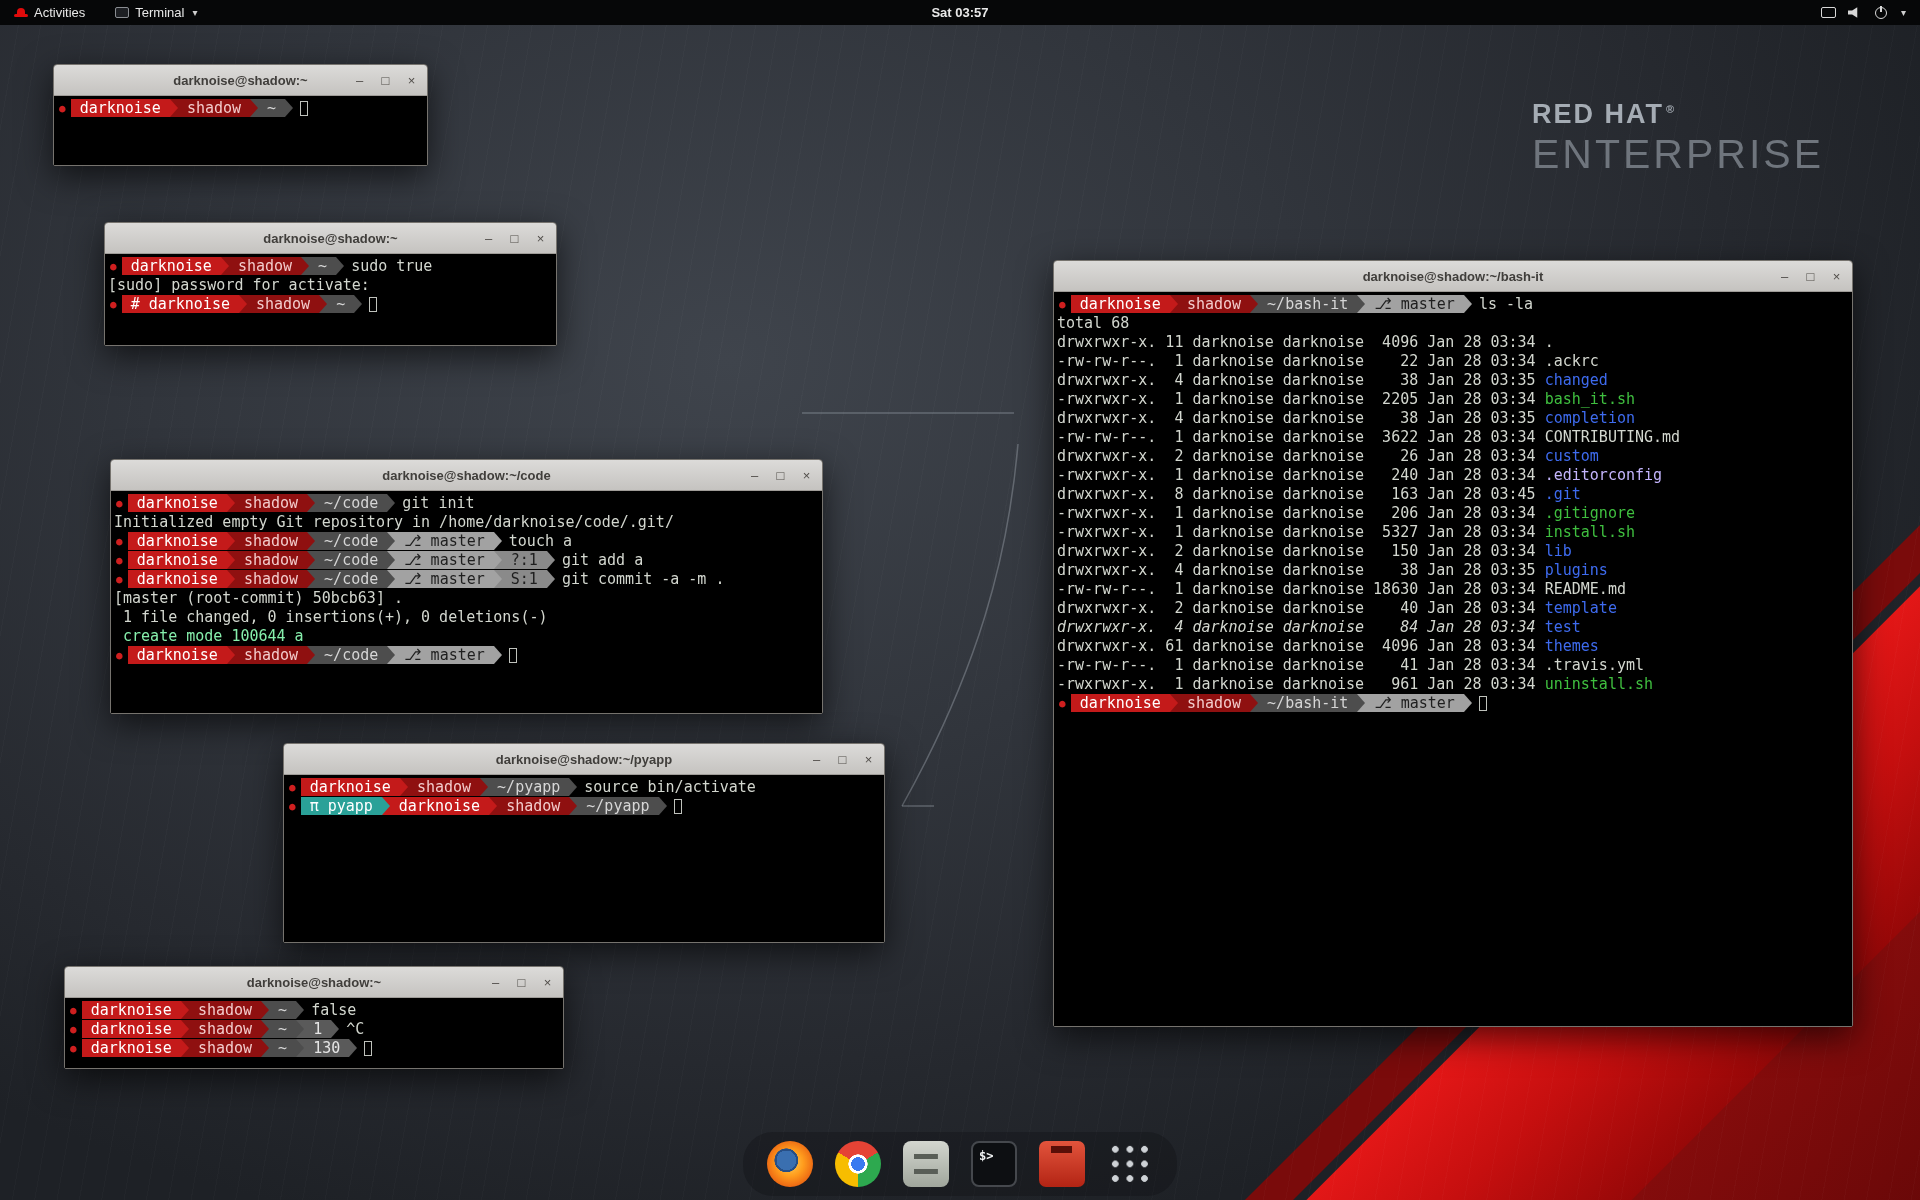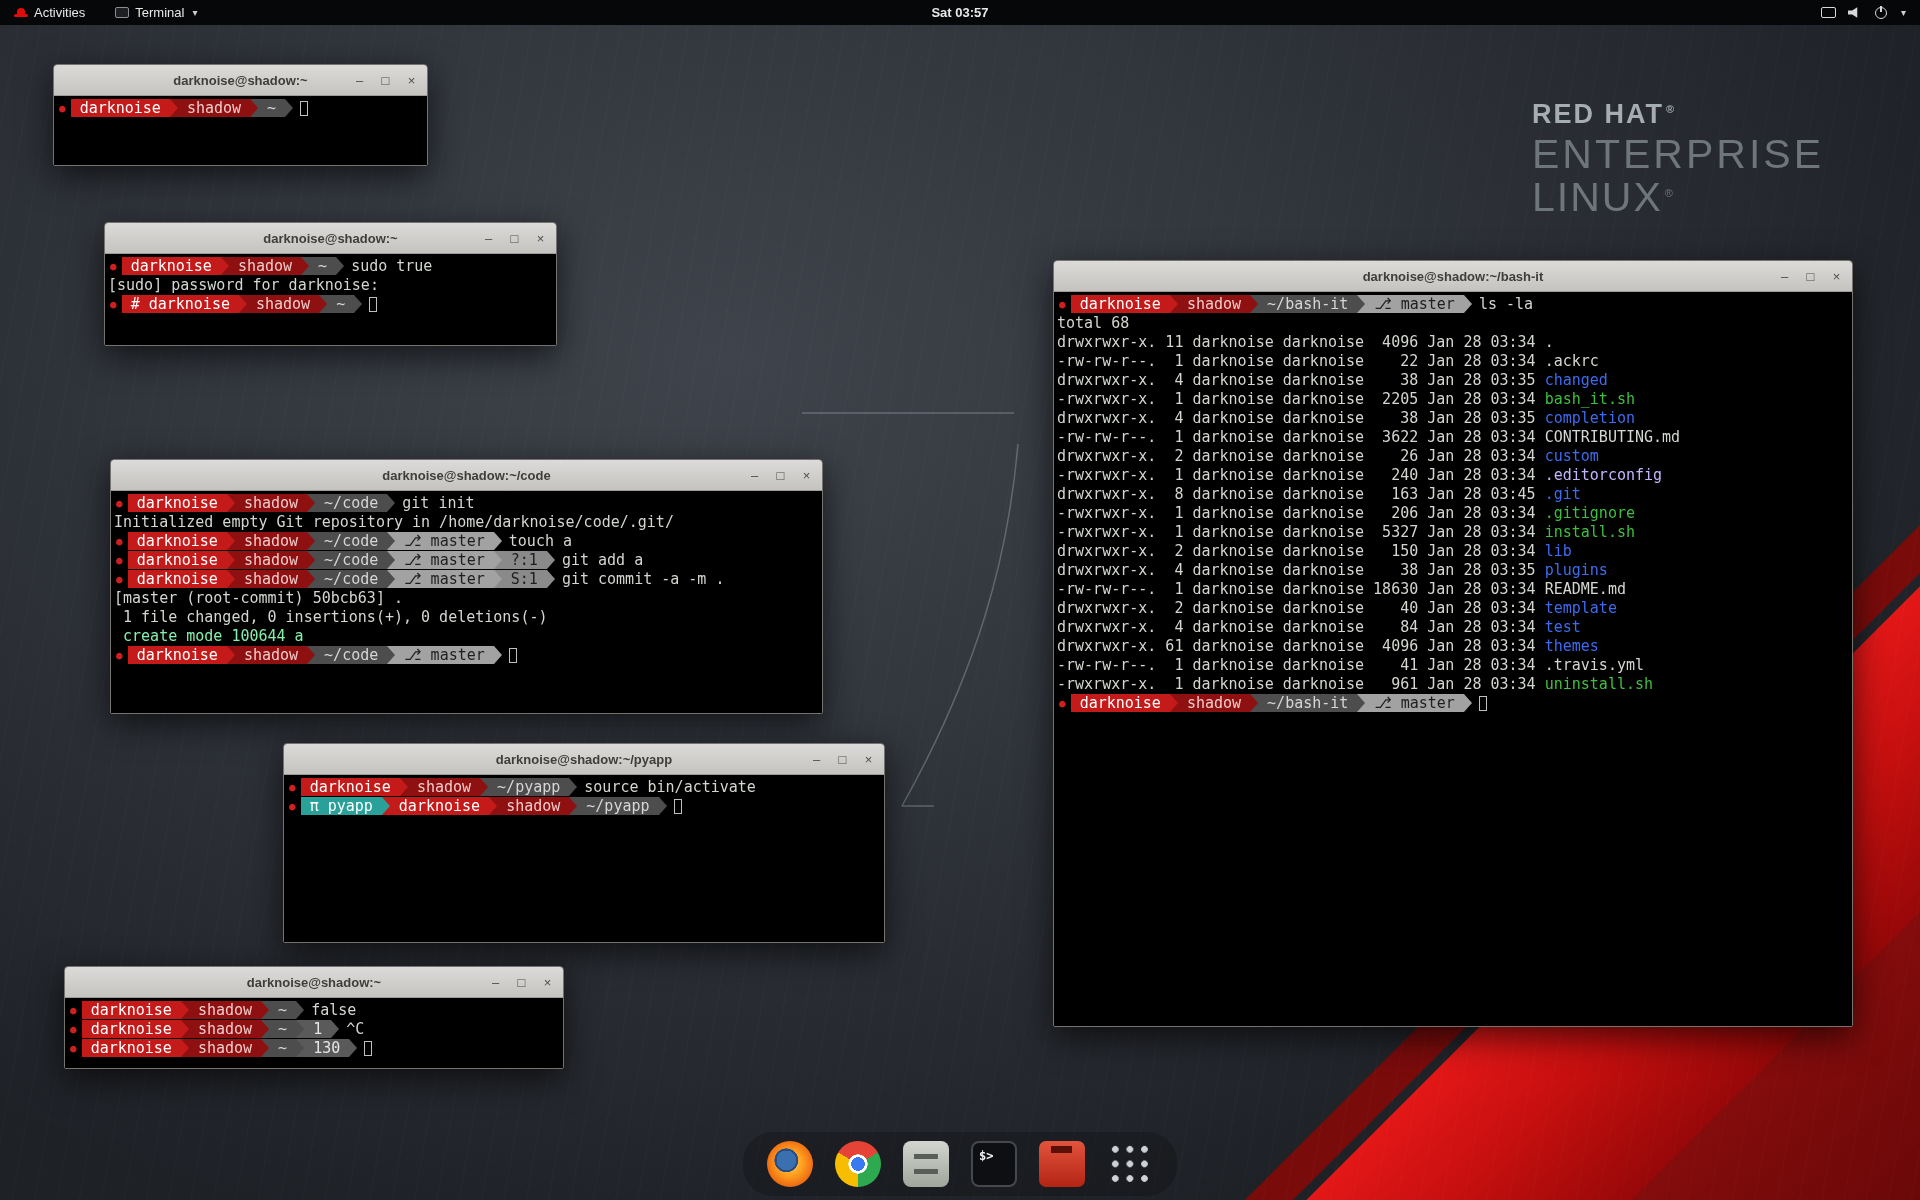--- a/index.html
+++ b/index.html
@@ -100,21 +100,20 @@
 </div>
 <div class="texture"></div>
 <svg class="arc-decor" width="270" height="420" viewBox="0 0 270 420" fill="none">
   <path d="M 2 5 L 214 5" stroke="#9aa0a8" stroke-opacity="0.45" stroke-width="1.5"></path>
   <path d="M 218 36 C 208 150 178 262 102 398" stroke="#9aa0a8" stroke-opacity="0.45" stroke-width="1.5"></path>
   <path d="M 102 398 L 134 398" stroke="#9aa0a8" stroke-opacity="0.45" stroke-width="1.5"></path>
 </svg>
 <div class="brand">
   <div class="brand-l1"><span>RED HAT</span><span class="reg">®</span></div>
   <div class="brand-l2">ENTERPRISE</div>
-  <div class="brand-l3"><span>LINUX</span><span class="reg">®</span></div>
 </div>
 
 <div class="topbar">
   <div class="tb-left">
     <div class="tb-item">
       <span class="redhat-icon"></span>
       <span>Activities</span>
     </div>
     <div class="tb-item">
       <span class="termapp-icon"></span>
@@ -149,21 +148,21 @@
   <div class="titlebar">
     <span class="wtitle">darknoise@shadow:~</span>
     <span class="wbtns">
       <span class="wbtn">–</span>
       <span class="wbtn">□</span>
       <span class="wbtn">×</span>
     </span>
   </div>
   <div class="term-body">
       <div class="tline"><span class="seg seg-picon" style="color: rgb(207, 31, 31);">●</span><span class="seg seg-user colored" style="color: rgb(255, 255, 255); background: rgb(196, 26, 26);">darknoise</span><span class="parrow" style="border-left-color: rgb(196, 26, 26); border-top-color: rgb(143, 16, 16); border-bottom-color: rgb(143, 16, 16);"></span><span class="seg seg-host colored" style="color: rgb(243, 204, 204); background: rgb(143, 16, 16);">shadow</span><span class="parrow" style="border-left-color: rgb(143, 16, 16); border-top-color: rgb(77, 77, 77); border-bottom-color: rgb(77, 77, 77);"></span><span class="seg seg-path colored" style="color: rgb(214, 214, 214); background: rgb(77, 77, 77);">~</span><span class="parrow" style="border-left-color: rgb(77, 77, 77);"></span><span class="seg seg-cmd" style="color: rgb(211, 215, 207);">sudo true</span></div>
-      <div class="tline"><span class="seg seg-plain" style="color: rgb(211, 215, 207);">[sudo] password for darknoise: </span></div>
+      <div class="tline"><span class="seg seg-plain" style="color: rgb(211, 215, 207);">[sudo] password for activate: </span></div>
       <div class="tline"><span class="seg seg-picon" style="color: rgb(207, 31, 31);">●</span><span class="seg seg-user colored" style="color: rgb(255, 255, 255); background: rgb(196, 26, 26);"># darknoise</span><span class="parrow" style="border-left-color: rgb(196, 26, 26); border-top-color: rgb(143, 16, 16); border-bottom-color: rgb(143, 16, 16);"></span><span class="seg seg-host colored" style="color: rgb(243, 204, 204); background: rgb(143, 16, 16);">shadow</span><span class="parrow" style="border-left-color: rgb(143, 16, 16); border-top-color: rgb(77, 77, 77); border-bottom-color: rgb(77, 77, 77);"></span><span class="seg seg-path colored" style="color: rgb(214, 214, 214); background: rgb(77, 77, 77);">~</span><span class="parrow" style="border-left-color: rgb(77, 77, 77);"></span><span class="cursor"></span></div>
     </div>
 </div>
 
 <div class="window w3">
   <div class="titlebar">
     <span class="wtitle">darknoise@shadow:~/code</span>
     <span class="wbtns">
       <span class="wbtn">–</span>
       <span class="wbtn">□</span>
@@ -234,21 +233,21 @@
       <div class="tline"><span class="seg seg-plain" style="color: rgb(211, 215, 207);">-rw-rw-r--.  1 darknoise darknoise  3622 Jan 28 03:34 CONTRIBUTING.md</span></div>
       <div class="tline"><span class="seg seg-plain" style="color: rgb(211, 215, 207);">drwxrwxr-x.  2 darknoise darknoise    26 Jan 28 03:34 </span><span class="seg seg-dir" style="color: rgb(62, 107, 239);">custom</span></div>
       <div class="tline"><span class="seg seg-plain" style="color: rgb(211, 215, 207);">-rwxrwxr-x.  1 darknoise darknoise   240 Jan 28 03:34 </span><span class="seg seg-exec" style="color: #c4b5fd;">.editorconfig</span></div>
       <div class="tline"><span class="seg seg-plain" style="color: rgb(211, 215, 207);">drwxrwxr-x.  8 darknoise darknoise   163 Jan 28 03:45 </span><span class="seg seg-dir" style="color: rgb(62, 107, 239);">.git</span></div>
       <div class="tline"><span class="seg seg-plain" style="color: rgb(211, 215, 207);">-rwxrwxr-x.  1 darknoise darknoise   206 Jan 28 03:34 </span><span class="seg seg-exec" style="color: rgb(63, 191, 63);">.gitignore</span></div>
       <div class="tline"><span class="seg seg-plain" style="color: rgb(211, 215, 207);">-rwxrwxr-x.  1 darknoise darknoise  5327 Jan 28 03:34 </span><span class="seg seg-exec" style="color: rgb(63, 191, 63);">install.sh</span></div>
       <div class="tline"><span class="seg seg-plain" style="color: rgb(211, 215, 207);">drwxrwxr-x.  2 darknoise darknoise   150 Jan 28 03:34 </span><span class="seg seg-dir" style="color: rgb(62, 107, 239);">lib</span></div>
       <div class="tline"><span class="seg seg-plain" style="color: rgb(211, 215, 207);">drwxrwxr-x.  4 darknoise darknoise    38 Jan 28 03:35 </span><span class="seg seg-dir" style="color: rgb(62, 107, 239);">plugins</span></div>
       <div class="tline"><span class="seg seg-plain" style="color: rgb(211, 215, 207);">-rw-rw-r--.  1 darknoise darknoise 18630 Jan 28 03:34 README.md</span></div>
       <div class="tline"><span class="seg seg-plain" style="color: rgb(211, 215, 207);">drwxrwxr-x.  2 darknoise darknoise    40 Jan 28 03:34 </span><span class="seg seg-dir" style="color: rgb(62, 107, 239);">template</span></div>
-      <div class="tline"><span class="seg seg-plain" style="color: rgb(211, 215, 207);">drwxrwxr-x.  4 darknoise darknoise    84 Jan 28 03:34 </span><span class="seg seg-dir" style="color: rgb(62, 107, 239);">test</span></div>
+      <div class="tline"><span class="seg seg-plain" style="color: rgb(211, 215, 207); font-style: italic;">drwxrwxr-x.  4 darknoise darknoise    84 Jan 28 03:34 </span><span class="seg seg-dir" style="color: rgb(62, 107, 239);">test</span></div>
       <div class="tline"><span class="seg seg-plain" style="color: rgb(211, 215, 207);">drwxrwxr-x. 61 darknoise darknoise  4096 Jan 28 03:34 </span><span class="seg seg-dir" style="color: rgb(62, 107, 239);">themes</span></div>
       <div class="tline"><span class="seg seg-plain" style="color: rgb(211, 215, 207);">-rw-rw-r--.  1 darknoise darknoise    41 Jan 28 03:34 .travis.yml</span></div>
       <div class="tline"><span class="seg seg-plain" style="color: rgb(211, 215, 207);">-rwxrwxr-x.  1 darknoise darknoise   961 Jan 28 03:34 </span><span class="seg seg-exec" style="color: rgb(63, 191, 63);">uninstall.sh</span></div>
       <div class="tline"><span class="seg seg-picon" style="color: rgb(207, 31, 31);">●</span><span class="seg seg-user colored" style="color: rgb(255, 255, 255); background: rgb(196, 26, 26);">darknoise</span><span class="parrow" style="border-left-color: rgb(196, 26, 26); border-top-color: rgb(143, 16, 16); border-bottom-color: rgb(143, 16, 16);"></span><span class="seg seg-host colored" style="color: rgb(243, 204, 204); background: rgb(143, 16, 16);">shadow</span><span class="parrow" style="border-left-color: rgb(143, 16, 16); border-top-color: rgb(77, 77, 77); border-bottom-color: rgb(77, 77, 77);"></span><span class="seg seg-path colored" style="color: rgb(214, 214, 214); background: rgb(77, 77, 77);">~/bash-it</span><span class="parrow" style="border-left-color: rgb(77, 77, 77); border-top-color: rgb(162, 162, 162); border-bottom-color: rgb(162, 162, 162);"></span><span class="seg seg-git colored" style="color: rgb(30, 30, 30); background: rgb(162, 162, 162);">⎇ master</span><span class="parrow" style="border-left-color: rgb(162, 162, 162);"></span><span class="cursor"></span></div>
     </div>
 </div>
 
 <div class="dock">
   <div class="dock-item">
     <div class="icon firefox"></div>

